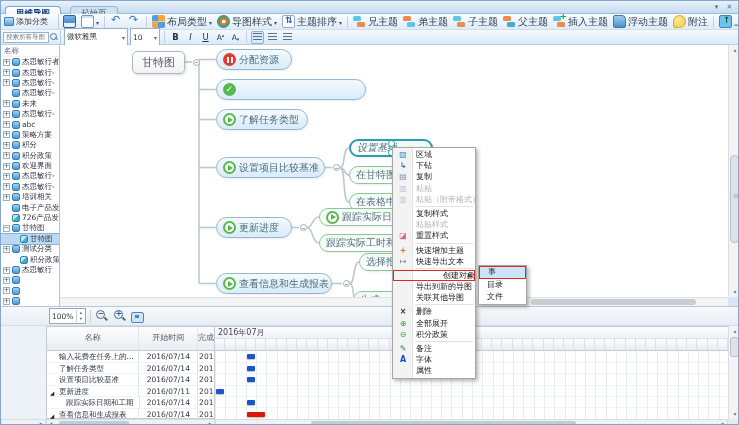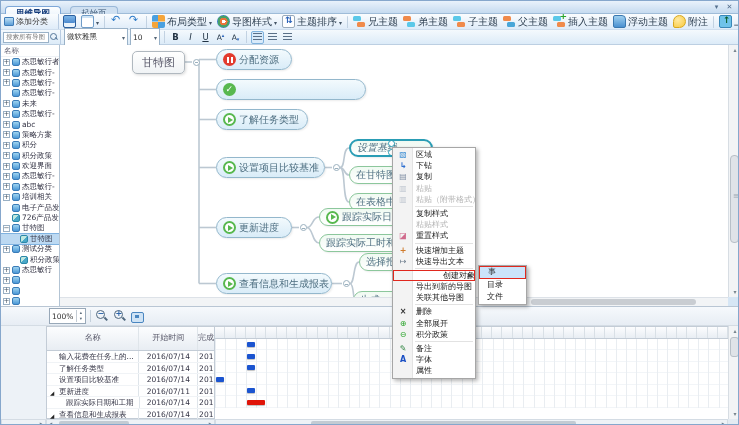--- a/index.html
+++ b/index.html
@@ -580,20 +580,21 @@
         </div>
           <div class="g-row parent">
           <span class="gc name"><i class="tri"></i><span>查看信息和生成报表</span></span>
           <span class="gc start">2016/07/14</span>
           <span class="gc fin">2016/0</span>
         </div>
         </div>
     </div>
 
     <div class="gtimeline">
+      <div class="tl-month">2016年07月</div>
       <div class="tl-days">
           <span class="day"></span>
           <span class="day"></span>
           <span class="day"></span>
           <span class="day"></span>
           <span class="day"></span>
           <span class="day"></span>
           <span class="day"></span>
           <span class="day"></span>
           <span class="day"></span>

